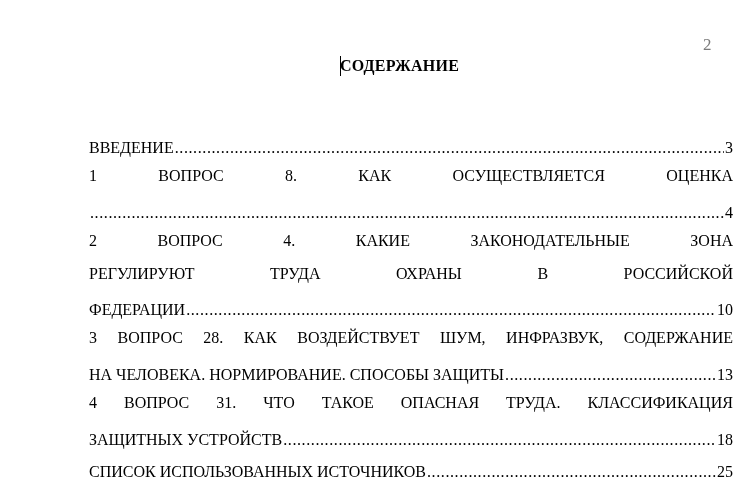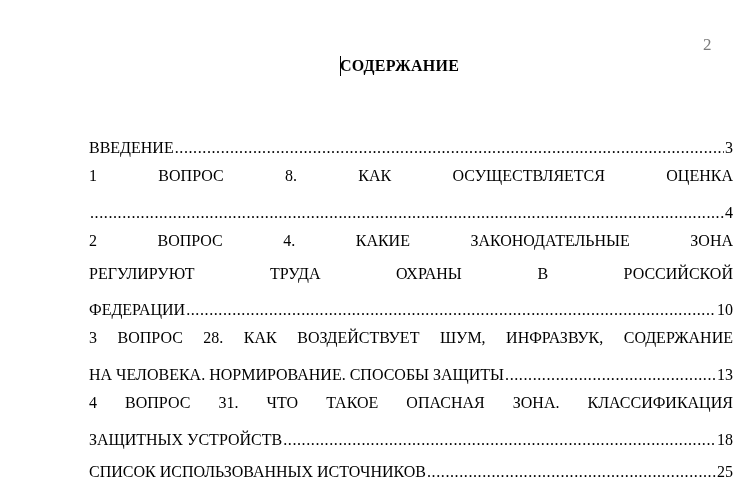--- a/index.html
+++ b/index.html
@@ -89,21 +89,21 @@
   </div>
 
   <div>
     <div class="line just">
       <span>4</span>
         <span>ВОПРОС</span>
         <span>31.</span>
         <span>ЧТО</span>
         <span>ТАКОЕ</span>
         <span>ОПАСНАЯ</span>
-        <span>ЗОНА.</span>
+        <span>ТРУДА.</span>
         <span>КЛАССИФИКАЦИЯ</span>
     </div>
     <div class="line lead">
       <span class="text">ЗАЩИТНЫХ УСТРОЙСТВ</span>
       <span class="dots"></span>
       <span class="num">18</span>
     </div>
   </div>
 
   <div class="line lead">

